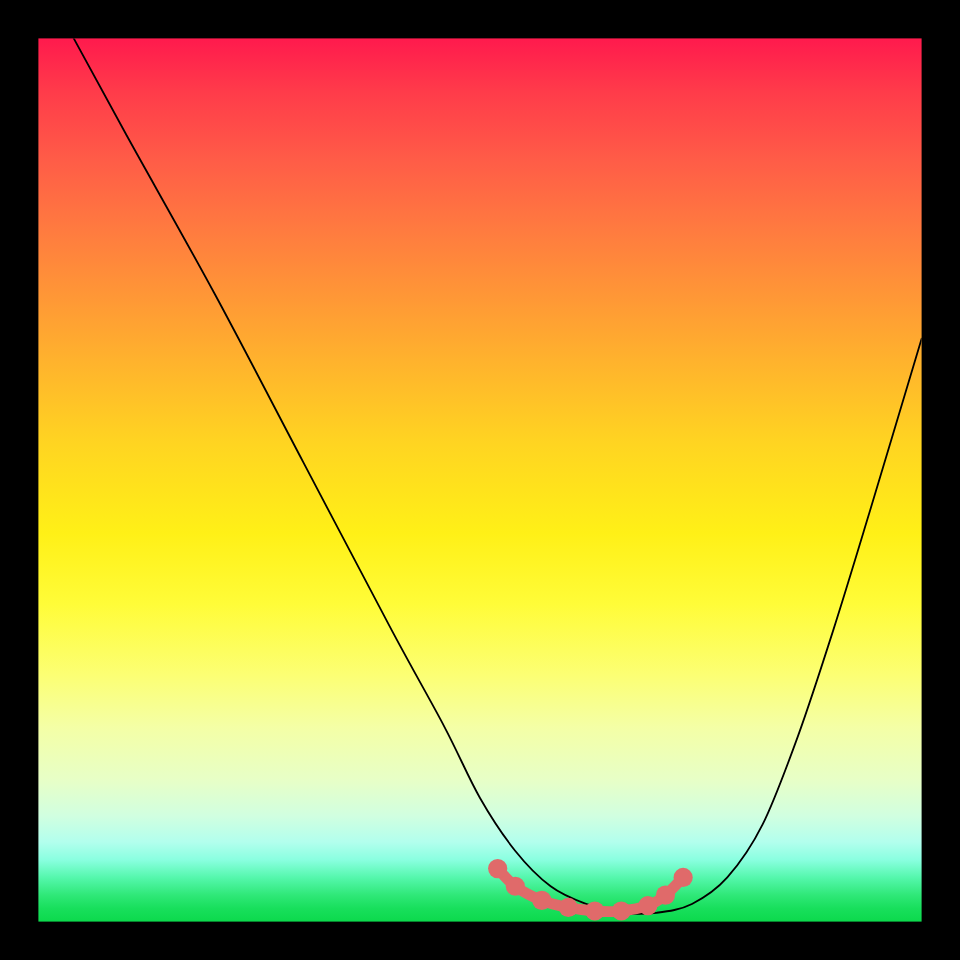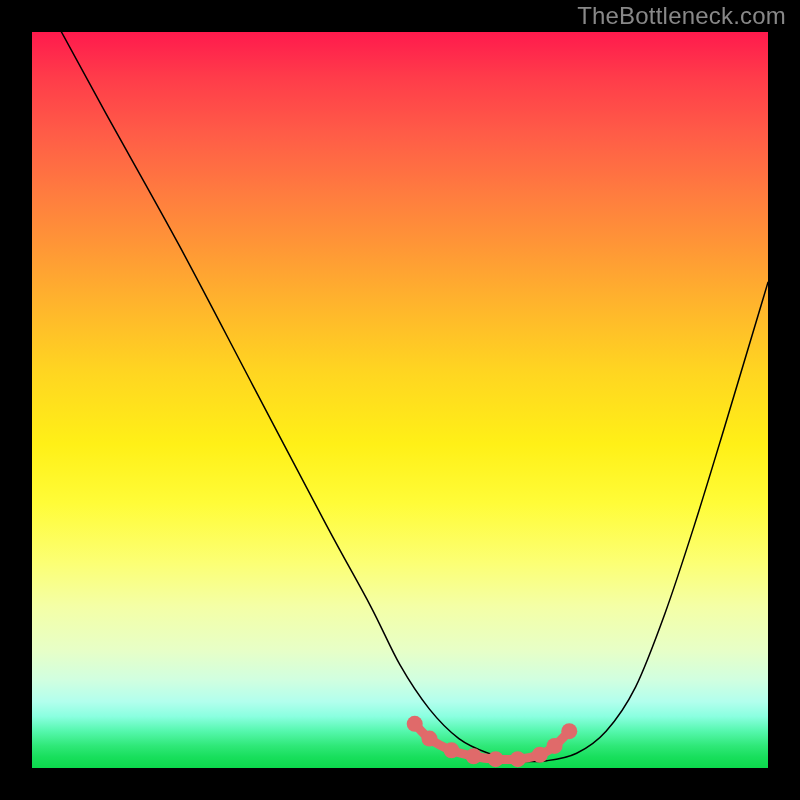--- a/index.html
+++ b/index.html
@@ -66,21 +66,20 @@
     width: 736px;
     height: 736px;
     z-index: 10;
   }
 </style>
 </head>
 <body>
 
 <div class="frame">
 
-  <div class="watermark">TheBottleneck.com</div>
 
   <div class="plot">
     <svg class="curve" viewBox="0 0 736 736" preserveAspectRatio="none">
       <g id="svg-layer">
           <path d="M 29.44 0.00 C 36.80 13.49, 53.97 45.39, 73.60 80.96 C 93.23 116.53, 122.67 168.05, 147.20 213.44 C 171.73 258.83, 196.27 306.67, 220.80 353.28 C 245.33 399.89, 274.77 456.32, 294.40 493.12 C 314.03 529.92, 326.29 550.77, 338.56 574.08 C 350.83 597.39, 358.19 615.79, 368.00 632.96 C 377.81 650.13, 387.63 664.85, 397.44 677.12 C 407.25 689.39, 417.07 699.20, 426.88 706.56 C 436.69 713.92, 446.51 717.60, 456.32 721.28 C 466.13 724.96, 475.95 727.41, 485.76 728.64 C 495.57 729.87, 505.39 729.87, 515.20 728.64 C 525.01 727.41, 534.83 726.19, 544.64 721.28 C 554.45 716.37, 564.27 710.24, 574.08 699.20 C 583.89 688.16, 593.71 674.67, 603.52 655.04 C 613.33 635.41, 623.15 608.43, 632.96 581.44 C 642.77 554.45, 652.59 523.79, 662.40 493.12 C 672.21 462.45, 679.57 437.92, 691.84 397.44 C 704.11 356.96, 728.64 274.77, 736.00 250.24" fill="none" stroke="#000000" stroke-width="1.5" stroke-linecap="round" stroke-linejoin="round"></path>
           <path d="M 382.72 691.84 C 385.17 694.29, 391.31 702.14, 397.44 706.56 C 403.57 710.98, 412.16 715.39, 419.52 718.34 C 426.88 721.28, 434.24 722.75, 441.60 724.22 C 448.96 725.70, 456.32 726.68, 463.68 727.17 C 471.04 727.66, 478.40 727.90, 485.76 727.17 C 493.12 726.43, 501.71 724.96, 507.84 722.75 C 513.97 720.54, 517.65 717.85, 522.56 713.92 C 527.47 709.99, 534.83 701.65, 537.28 699.20" fill="none" stroke="#e06a6a" stroke-width="9" stroke-linecap="round" stroke-linejoin="round"></path>
           <circle cx="382.72" cy="691.84" r="8" fill="#e06a6a"></circle>
           <circle cx="397.44" cy="706.56" r="8" fill="#e06a6a"></circle>
           <circle cx="419.52" cy="718.34" r="8" fill="#e06a6a"></circle>
           <circle cx="441.60" cy="724.22" r="8" fill="#e06a6a"></circle>

